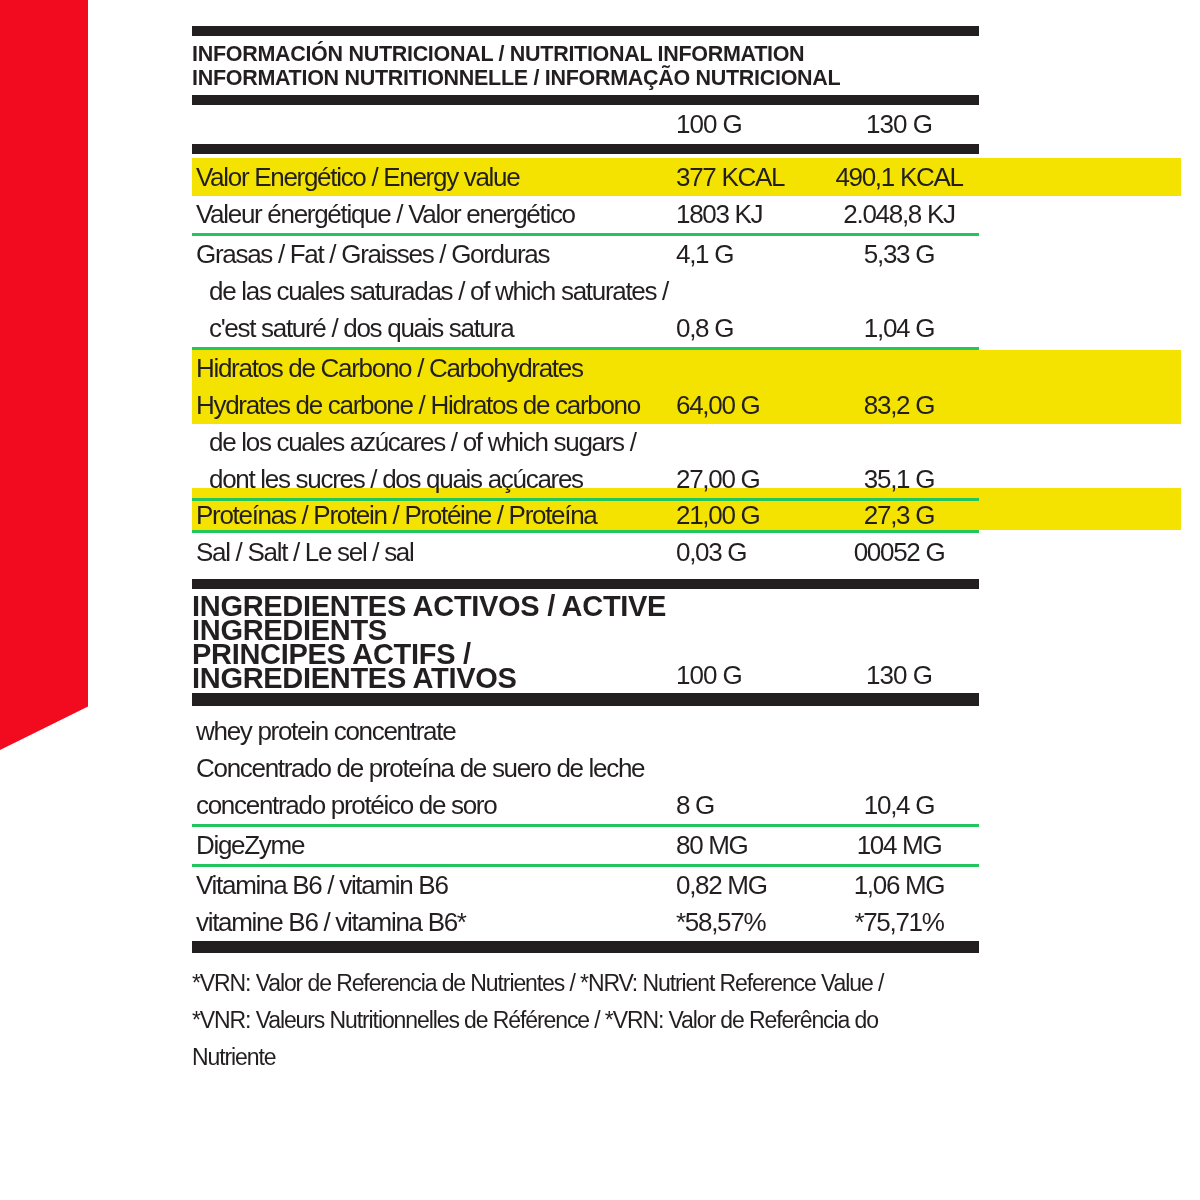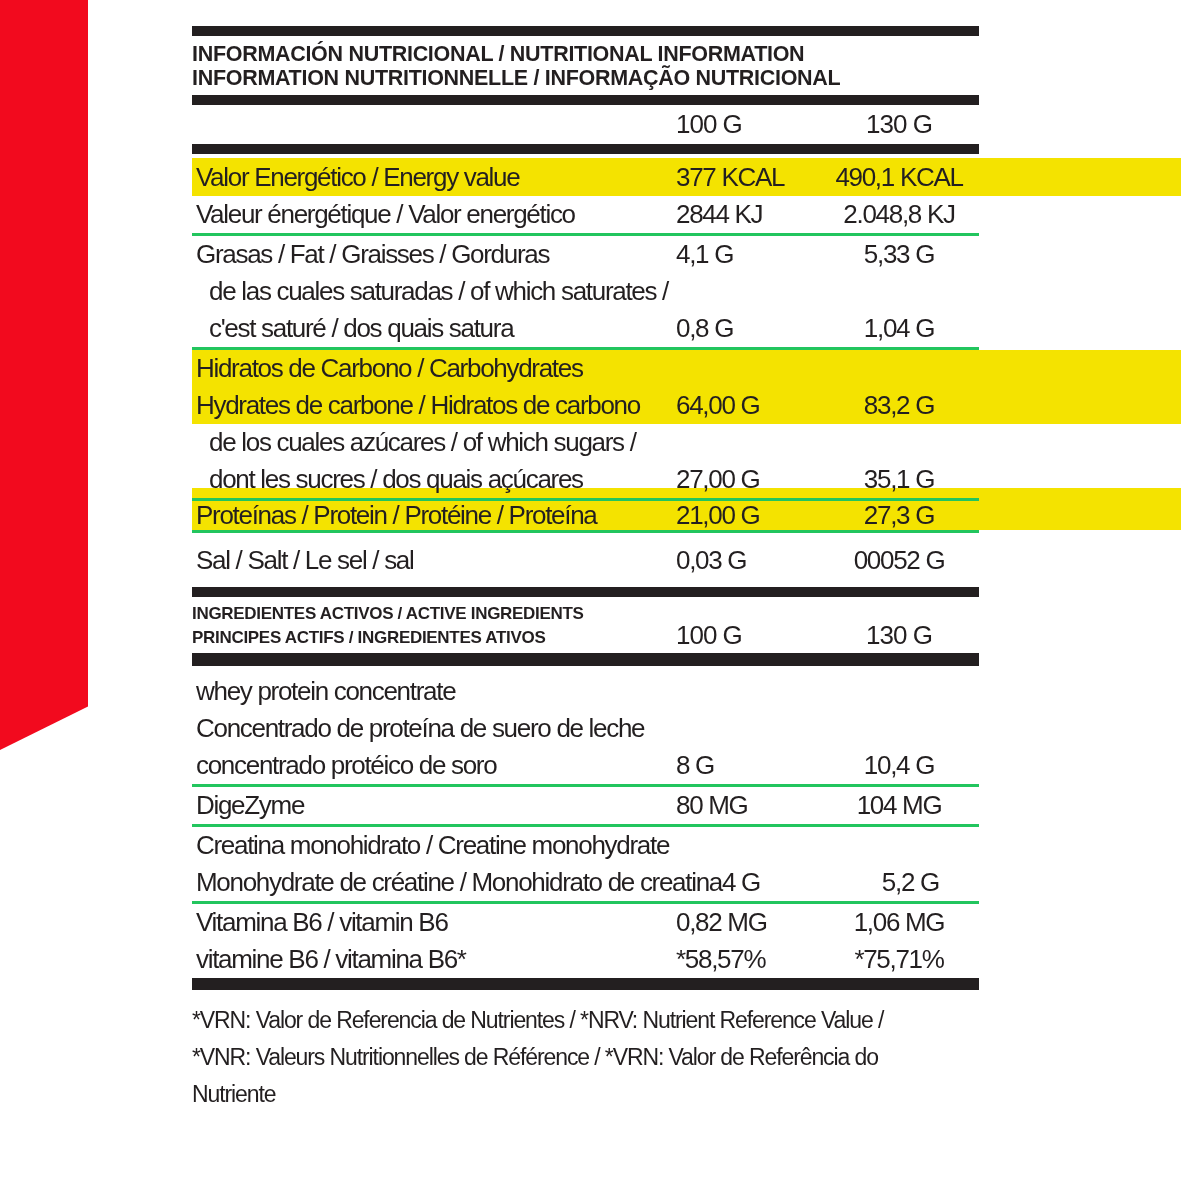--- a/index.html
+++ b/index.html
@@ -36,23 +36,23 @@
   .row.bb{border-bottom:3px solid #22c55e;}
   .row.hl::before{
     content:"";position:absolute;z-index:-1;
     left:0;right:-202px;top:0;bottom:0;
     background:var(--yellow);
   }
   .row.hl.ov::before{top:-13px;}
   .row.hl.ov .line{line-height:29px;}
   .nutrition .row.hl:first-child{margin-top:4px;}
   .nutrition .row.hl:first-child .line{line-height:38px;}
-  .nutrition .row:last-child{padding:9px 0 8px;}
+  .nutrition .row:last-child{padding:1px 0 8px;}
   .ai-header{display:flex;align-items:flex-end;padding:5px 0 3px;}
-  .ai-title{flex:1;font-size:17px;line-height:24px;font-weight:bold;letter-spacing:-0.3px;white-space:pre-line;}
+  .ai-title{flex:1;font-size:29px;line-height:24px;font-weight:bold;letter-spacing:-0.3px;white-space:pre-line;}
   .ai-header .v1,.ai-header .v2{font-size:26px;letter-spacing:-1px;line-height:30px;}
   .ingredients{margin-top:7px;}
   .footnote{
     margin-top:12px;width:800px;
     font-size:23px;letter-spacing:-1.1px;line-height:37px;white-space:pre-line;
   }
 </style>
 </head>
 <body style="color: rgb(35, 31, 32);">
 
@@ -79,21 +79,21 @@
       <div class="row hl">
         <div class="line">
           <div class="lbl">Valor Energético / Energy value</div>
           <div class="v1">377 KCAL</div>
           <div class="v2">490,1 KCAL</div>
         </div>
       </div>
       <div class="row bb">
         <div class="line">
           <div class="lbl">Valeur énergétique / Valor energético</div>
-          <div class="v1">2844 KJ</div>
+          <div class="v1">1803 KJ</div>
           <div class="v2">2.048,8 KJ</div>
         </div>
       </div>
       <div class="row">
         <div class="line">
           <div class="lbl">Grasas / Fat  / Graisses / Gorduras</div>
           <div class="v1">4,1 G</div>
           <div class="v2">5,33 G</div>
         </div>
       </div>
@@ -178,32 +178,20 @@
           <div class="v2">10,4 G</div>
         </div>
       </div>
       <div class="row bb">
         <div class="line">
           <div class="lbl">DigeZyme</div>
           <div class="v1">80 MG</div>
           <div class="v2">104 MG</div>
         </div>
       </div>
-      <div class="row bb">
-        <div class="line">
-          <div class="lbl">Creatina monohidrato / Creatine monohydrate</div>
-          <div class="v1"></div>
-          <div class="v2"></div>
-        </div>
-        <div class="line">
-          <div class="lbl">Monohydrate de créatine / Monohidrato de creatina</div>
-          <div class="v1">4 G</div>
-          <div class="v2">5,2 G</div>
-        </div>
-      </div>
       <div class="row">
         <div class="line">
           <div class="lbl">Vitamina B6 / vitamin B6</div>
           <div class="v1">0,82 MG</div>
           <div class="v2">1,06 MG</div>
         </div>
         <div class="line">
           <div class="lbl">vitamine B6 / vitamina B6*</div>
           <div class="v1">*58,57%</div>
           <div class="v2">*75,71%</div>

